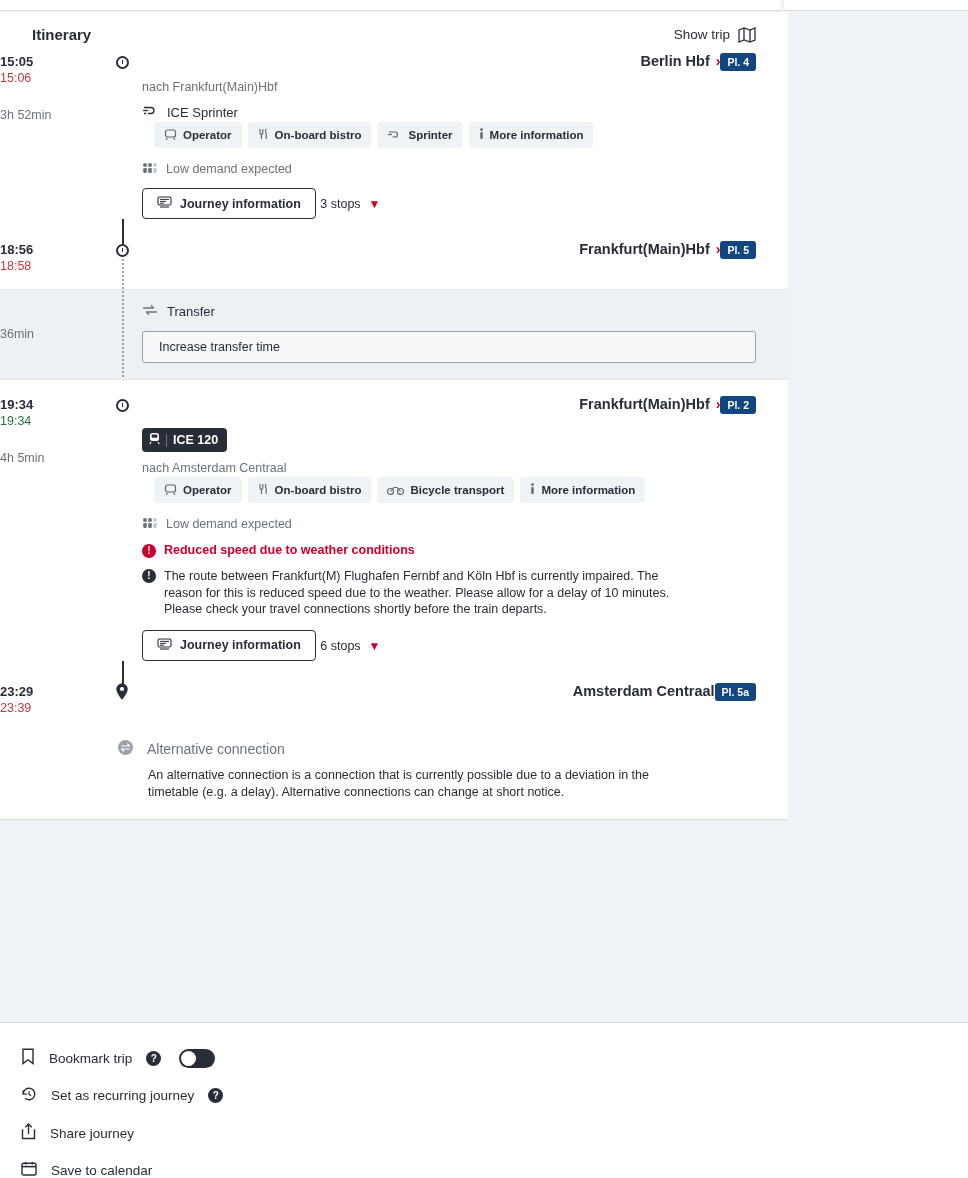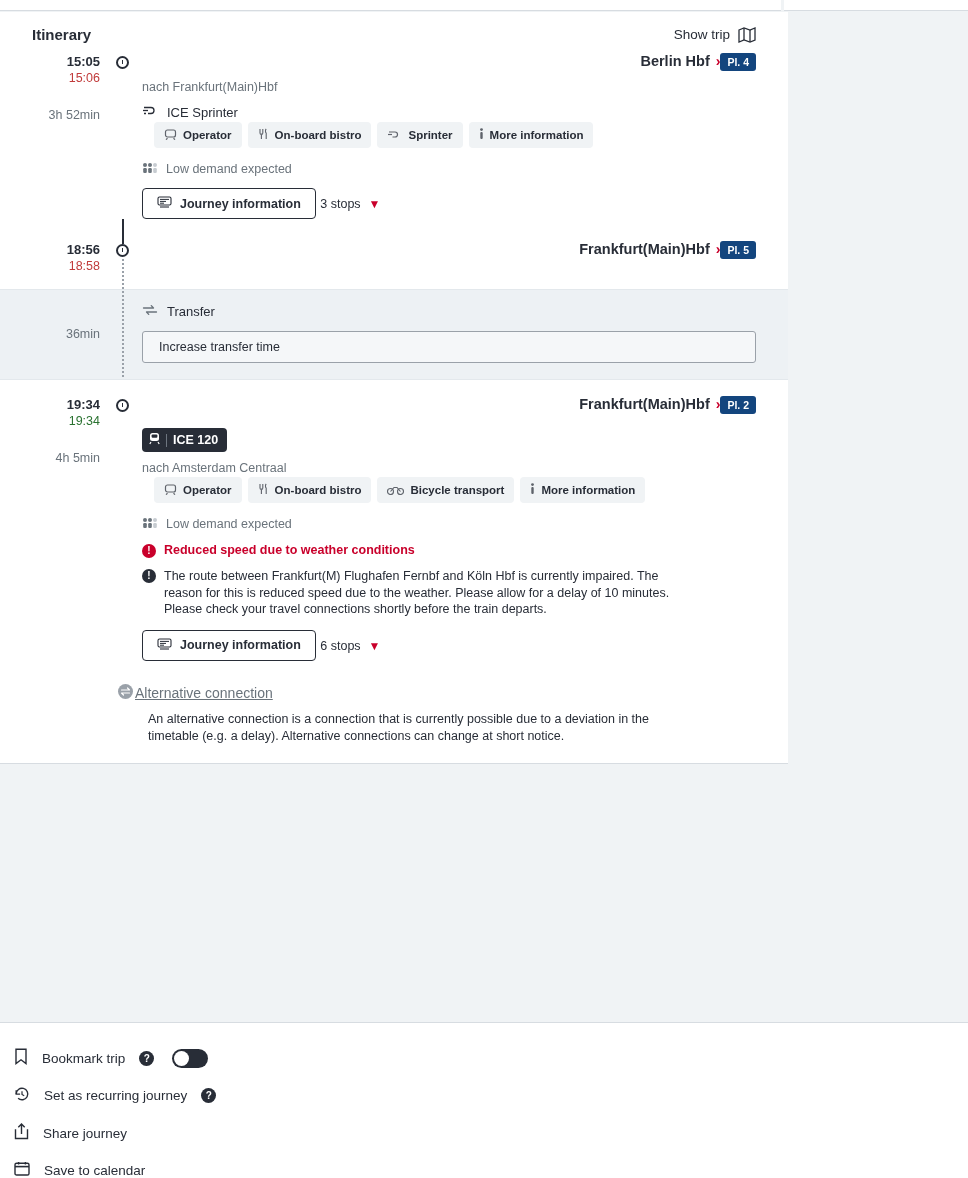--- a/index.html
+++ b/index.html
@@ -31,21 +31,21 @@
   }
   .itinerary-title { font-size: 15px; font-weight: bold; color: #282d37; }
   .show-trip { display: flex; align-items: center; gap: 8px; font-size: 13.5px; color: #282d37; cursor: pointer; }
   .show-trip svg { display: block; }
 
   
   .leg { position: relative; }
   .leg-row { display: flex; align-items: flex-start; }
   .time-col {
     width: 110px; flex: 0 0 110px;
-    text-align: right; padding-right: 10px;
+    padding-right: 10px;
     padding-top: 0;
   }
   .time-planned { font-size: 13px; font-weight: bold; color: #282d37; line-height: 17px; }
   .time-actual { font-size: 12.5px; line-height: 17px; }
   .time-actual.ontime { color: #2a7230; }
   .time-actual.delayed { color: #c13b3b; }
   .dur { font-size: 12.5px; color: #6a737b; line-height: 17px; }
 
   .rail-col { width: 26px; flex: 0 0 26px; position: relative; }
   .content-col { flex: 1 1 auto; padding-left: 6px; padding-right: 32px; }
@@ -133,30 +133,30 @@
   }
   .transfer-label { display: flex; align-items: center; gap: 9px; font-size: 13px; color: #282d37; }
   .btn-transfer {
     margin-top: 12px;
     background: #f5f7f9; border: 1px solid #9aa1a9; border-radius: 3px;
     padding: 8px 16px; font-size: 12.5px; color: #282d37; cursor: pointer;
   }
 
   
   .alt-wrap { padding: 22px 32px 18px 116px; }
-  .alt-head { display: flex; align-items: center; gap: 0; font-size: 14px; color: #6a737b; text-decoration: underline; }
+  .alt-head { display: flex; align-items: center; gap: 12px; font-size: 14px; color: #6a737b; }
   .alt-body { margin-top: 8px; margin-left: 32px; font-size: 12.5px; color: #282d37; line-height: 17px; max-width: 520px; }
 
   
   .actions {
     position: absolute; left: 0; top: 1022px; width: 968px;
     background: #fff; border-top: 1px solid #d7dce1; border-bottom: 1px solid #d7dce1;
     padding: 16px 0 18px 0;
   }
-  .action-row { display: flex; align-items: center; gap: 14px; padding: 9px 14px; font-size: 13.5px; color: #282d37; cursor: pointer; }
+  .action-row { display: flex; align-items: center; gap: 14px; padding: 9px 14px; font-size: 13.5px; color: #282d37; cursor: pointer; margin-left: 7px; }
   .action-row .lbl { white-space: nowrap; }
   .help-dot {
     width: 15px; height: 15px; border-radius: 50%; background: #282d37; color: #fff;
     font-size: 10px; font-weight: bold; display: inline-flex; align-items: center; justify-content: center;
   }
   .toggle {
     width: 36px; height: 19px; border-radius: 10px; background: #282d37;
     position: relative; margin-left: 4px; cursor: pointer;
   }
   .toggle .knob { position: absolute; left: 2px; top: 2px; width: 15px; height: 15px; border-radius: 50%; background: #fff; }
@@ -445,20 +445,43 @@
         </div>
 
         <div class="stops-toggle">
           <span>6 stops</span>
           <span class="caret">▼</span>
         </div>
       </div>
     </div>
   </div>
 
+  <div class="leg-row" style="margin-top:22px;">
+    <div class="time-col">
+      <div class="time-planned">23:29</div>
+      <div class="time-actual delayed">23:39</div>
+    </div>
+    <div class="rail-col">
+      <div class="vline" style="top:-22px; height:24px;"></div>
+      <span class="stop-pin-svg">
+        <svg width="14" height="18" viewBox="0 0 14 18">
+            <path d="M7 0.5C3.8.5 1.3 3 1.3 6.1 1.3 10.4 7 17 7 17s5.7-6.6 5.7-10.9C12.7 3 10.2.5 7 .5z" fill="#282d37"></path>
+            <circle cx="7" cy="6" r="2.1" fill="#fff"></circle>
+          </svg>
+      </span>
+    </div>
+    <div class="content-col">
+      <div class="station-row">
+        <div class="station-line">
+          <span class="station-name">Amsterdam Centraal</span>
+        </div>
+        <div class="platform">Pl. 5a</div>
+      </div>
+    </div>
+  </div>
 
   <div class="alt-wrap">
     <div class="alt-head">
       <span>
         <svg width="19" height="17" viewBox="0 0 19 17">
             <circle cx="9.5" cy="8.5" r="7.5" fill="#9aa1a9"></circle>
             <path d="M5.5 7h8l-2-2M13.5 10h-8l2 2" stroke="#fff" stroke-width="1.2" fill="none" stroke-linecap="round" stroke-linejoin="round"></path>
           </svg>
       </span>
       <span>Alternative connection</span>

